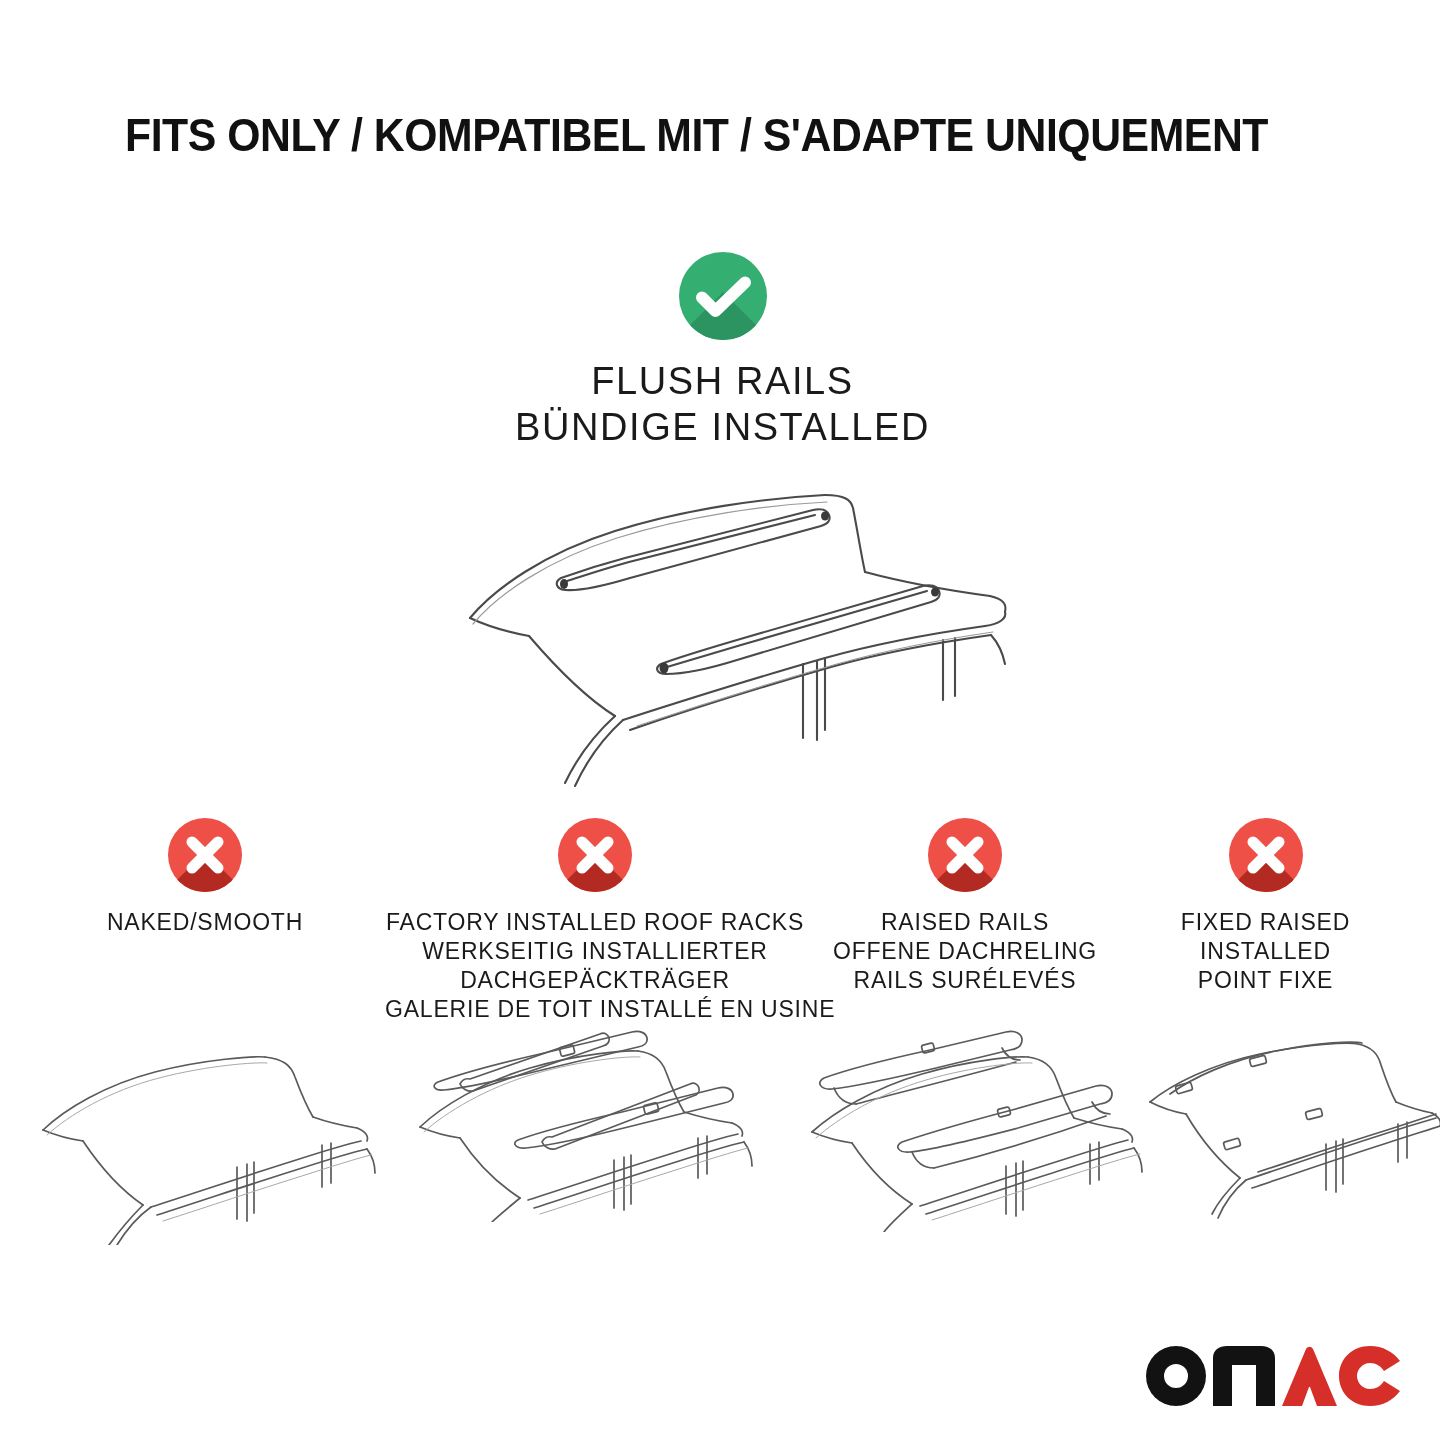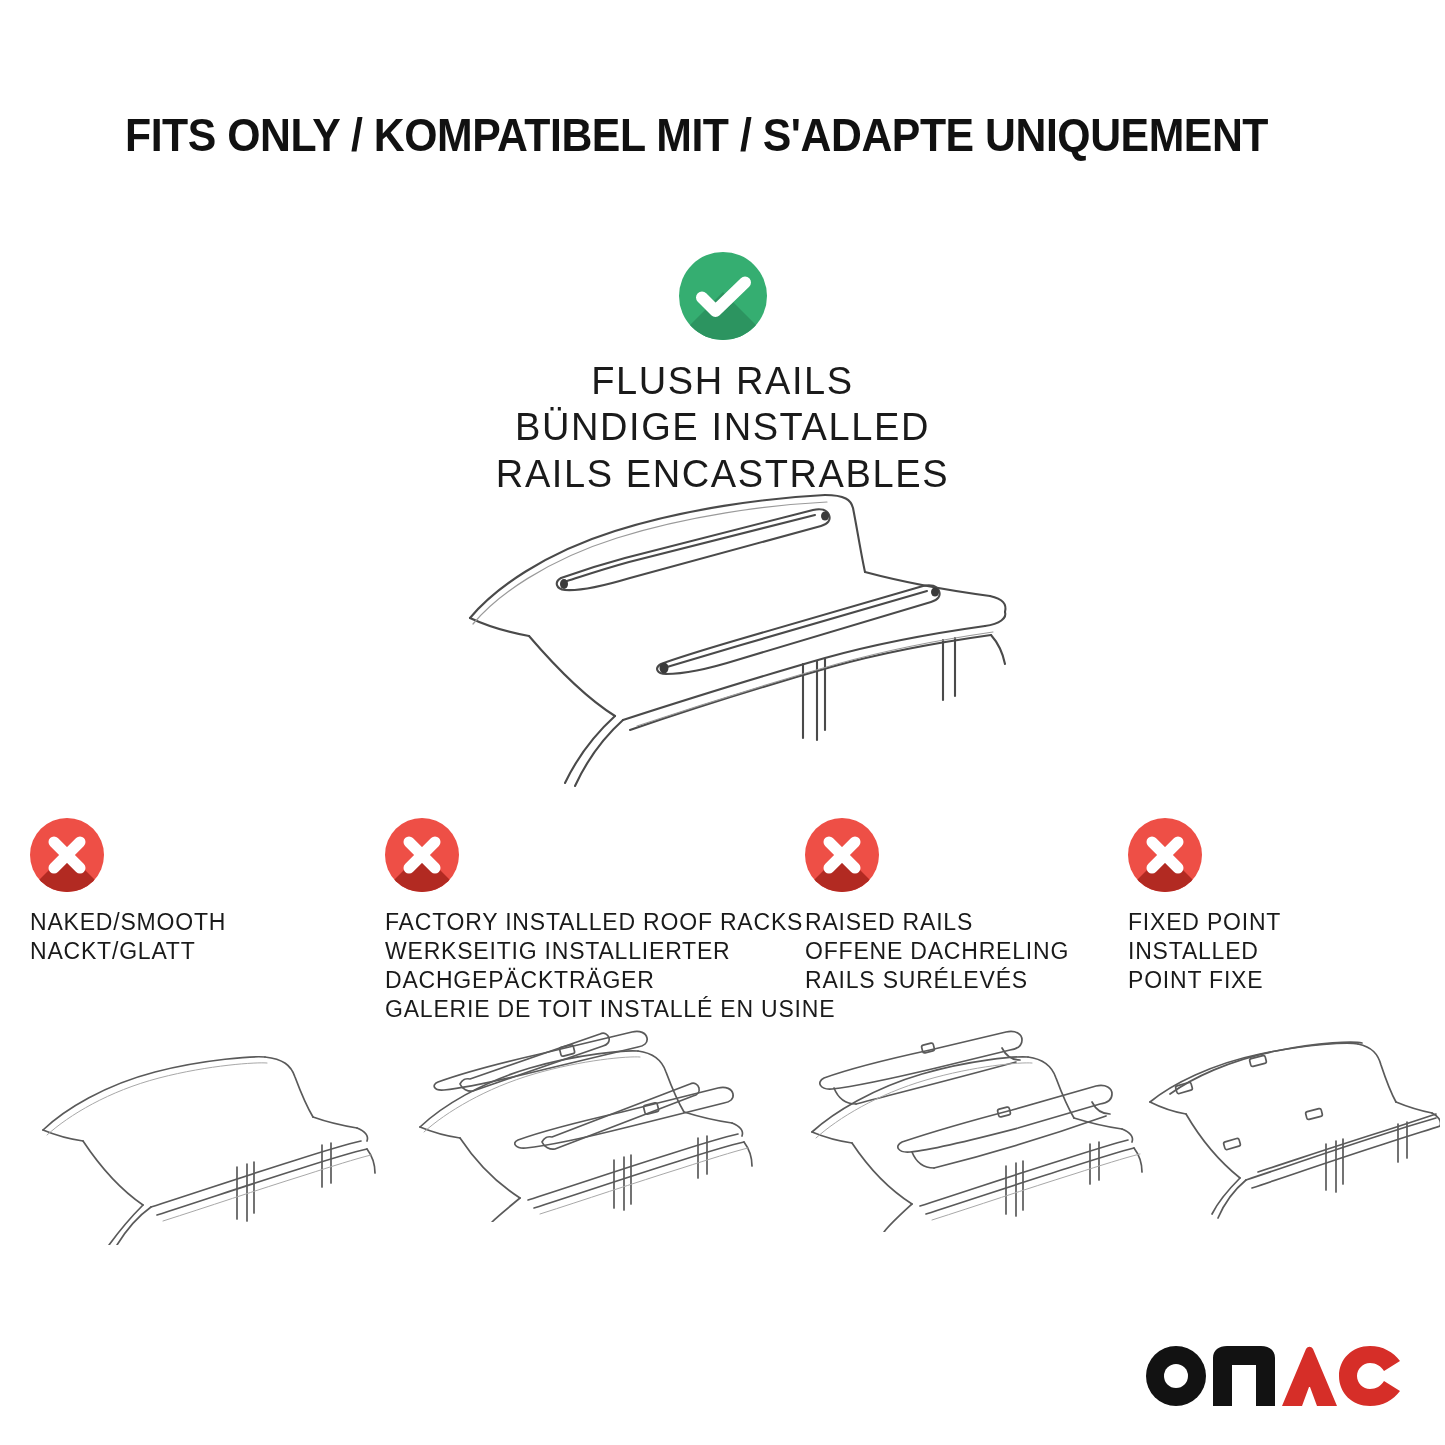--- a/index.html
+++ b/index.html
@@ -107,21 +107,21 @@
   #incompatible-row {
     position: absolute;
     left: 0;
     top: 818px;
     width: 1445px;
     height: 300px;
   }
   .incompat-col {
     position: absolute;
     top: 0;
-    text-align: left;
+    text-align: center;
   }
   .incompat-col .caption-lines {
     font-size: 23px;
     line-height: 1.26;
     letter-spacing: 0.8px;
     margin-top: 12px;
   }
   .incompat-col .caption-lines div { white-space: nowrap; }
 
   
@@ -162,21 +162,20 @@
   <div class="badge" id="check-badge">
     <div class="shadow"></div>
     <svg width="88" height="88" viewBox="0 0 88 88" aria-hidden="true">
       <path d="M23 45.5 L36.5 59 L66 30.5" fill="none" stroke="#ffffff" stroke-width="12" stroke-linecap="round" stroke-linejoin="round"></path>
     </svg>
   </div>
 
   <div class="caption-lines">
     <div>FLUSH RAILS</div>
     <div>BÜNDIGE INSTALLED</div>
-    <div>RAILS ENCASTRABLES</div>
   </div>
 </div>
 
 <div id="hero-illustration">
   <svg class="sketch" viewBox="0 0 620 320" aria-hidden="true">
     <g fill="none" stroke="#4a4a4a" stroke-width="2.1" stroke-linecap="round" stroke-linejoin="round">
 
       <path d="M45 150 C70 120 120 85 190 63 C260 41 340 30 400 27"></path>
       <path d="M400 27 C420 27 426 32 428 40 C432 60 436 86 440 104"></path>
       <path d="M440 104 C470 112 520 122 565 128"></path>
@@ -230,21 +229,20 @@
       <div class="shadow"></div>
       <svg width="74" height="74" viewBox="0 0 74 74" aria-hidden="true">
         <g stroke="#ffffff" stroke-width="11" stroke-linecap="round">
           <line x1="24" y1="24" x2="50" y2="50"></line>
           <line x1="50" y1="24" x2="24" y2="50"></line>
         </g>
       </svg>
     </div>
     <div class="caption-lines">
       <div>NAKED/SMOOTH</div>
-      <div>NACKT/GLATT</div>
     </div>
   </div>
 
   <div class="incompat-col" id="col-raised">
     <div class="badge x-badge">
       <div class="shadow"></div>
       <svg width="74" height="74" viewBox="0 0 74 74" aria-hidden="true">
         <g stroke="#ffffff" stroke-width="11" stroke-linecap="round">
           <line x1="24" y1="24" x2="50" y2="50"></line>
           <line x1="50" y1="24" x2="24" y2="50"></line>
@@ -280,21 +278,21 @@
     <div class="badge x-badge">
       <div class="shadow"></div>
       <svg width="74" height="74" viewBox="0 0 74 74" aria-hidden="true">
         <g stroke="#ffffff" stroke-width="11" stroke-linecap="round">
           <line x1="24" y1="24" x2="50" y2="50"></line>
           <line x1="50" y1="24" x2="24" y2="50"></line>
         </g>
       </svg>
     </div>
     <div class="caption-lines">
-      <div>FIXED POINT</div>
+      <div>FIXED RAISED</div>
       <div>INSTALLED</div>
       <div>POINT FIXE</div>
     </div>
   </div>
 </div>
 
 <div class="bottom-illustration" id="ill-naked">
   <svg class="sketch" viewBox="0 0 360 210" aria-hidden="true">
     <g fill="none" stroke="#5a5a5a" stroke-width="1.7" stroke-linecap="round" stroke-linejoin="round">
       <path d="M18 95 C40 74 80 50 130 37 C180 24 230 21 240 22"></path>

